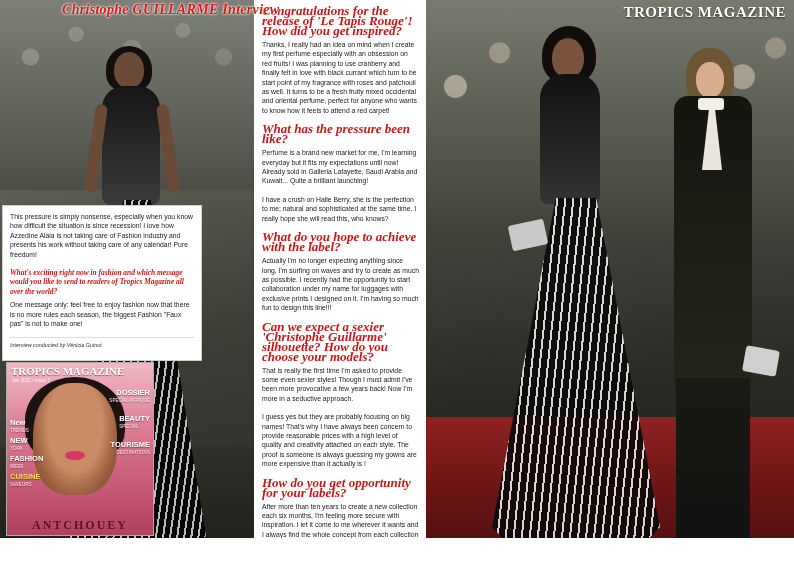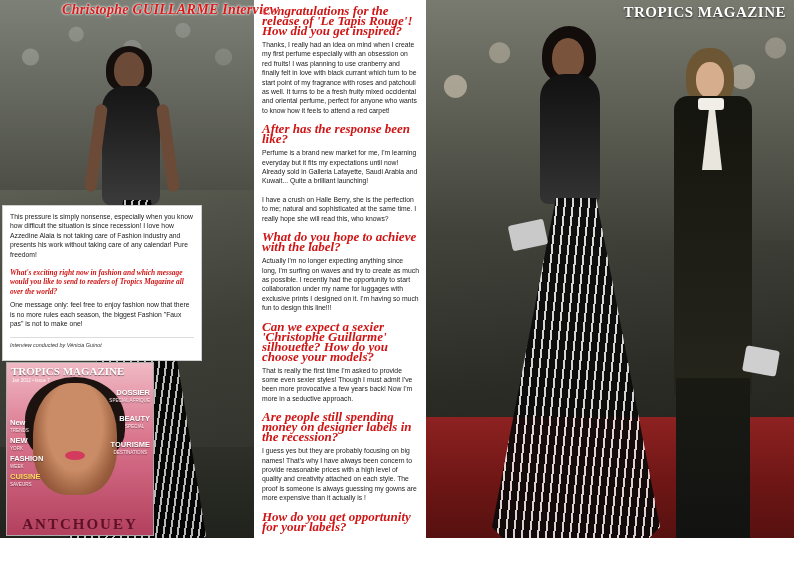--- a/index.html
+++ b/index.html
@@ -109,21 +109,21 @@
     background:#d33a5e;
   }
   .cover .cov-name{
     position:absolute;left:0;right:0;bottom:16px;text-align:center;
     font-family:"Liberation Serif", serif;font-style:italic;font-weight:bold;
     font-size:17px;color:#ffffff;text-shadow:0 1px 2px rgba(0,0,0,.55);
   }
   .cover .cov-name2{
     position:absolute;left:0;right:0;bottom:2px;text-align:center;
     font-family:"Liberation Serif", serif;font-weight:bold;letter-spacing:2px;
-    font-size:15px;color:#5d1026;
+    font-size:12px;color:#5d1026;
   }
   .cover .cov-line{
     position:absolute;font-weight:bold;font-size:7.5px;color:#ffffff;
     text-shadow:0 1px 1px rgba(0,0,0,.45);line-height:8px;
   }
   .cover .cov-line .small{display:block;font-weight:normal;font-size:4.6px;color:#ffe9ef;}
 
   
   .textcol{
     position:absolute;left:254px;top:0;width:172px;height:567px;
@@ -239,46 +239,45 @@
       <span class="small">WEEK</span>
     </div>
     <div class="cov-line" style="left:3px;top:110px;color:#ffdc5a;">
       <span>CUISINE</span>
       <span class="small">SAVEURS</span>
     </div>
     <div class="cov-line" style="right:3px;top:26px;text-align:right;">
       <span>DOSSIER</span>
       <span class="small">SPECIAL AFRIQUE</span>
     </div>
-    <div class="cov-line" style="right:3px;top:52px;text-align:center;margin-left:48px;">
+    <div class="cov-line" style="right:3px;top:52px;text-align:left;margin-left:48px;">
       <span>BEAUTY</span>
       <span class="small">SPECIAL</span>
     </div>
-    <div class="cov-line" style="right:3px;top:78px;text-align:center;">
+    <div class="cov-line" style="right:3px;top:78px;text-align:right;">
       <span>TOURISME</span>
       <span class="small">DESTINATIONS</span>
     </div>
 
     <div class="cov-name2">ANTCHOUEY</div>
   </div>
 
   <div class="textcol">
     <p class="q">Congratulations for the release of 'Le Tapis Rouge'! How did you get inspired?</p>
     <p class="a">Thanks, I really had an idea on mind when I create my first perfume especially with an obsession on red fruits! I was planning to use cranberry and finally felt in love with black currant which turn to be start point of my fragrance with roses and patchouli as well.
 
 It turns to be a fresh fruity mixed occidental and oriental perfume, perfect for anyone who wants to know how it feels to attend a red carpet!</p>
-    <p class="q">After has the response been like?</p>
+    <p class="q">What has the pressure been like?</p>
     <p class="a">Perfume is a brand new market for me, I'm learning everyday but it fits my expectations until now! Already sold in Galleria Lafayette, Saudi Arabia and Kuwait... Quite a brilliant launching!</p>
     <p class="a">I have a crush on Halle Berry, she is the perfection to me; natural and sophisticated at the same time. I really hope she will read this, who knows?</p>
     <p class="q">What do you hope to achieve with the label?</p>
     <p class="a">Actually I'm no longer expecting anything since long, I'm surfing on waves and try to create as much as possible. I recently had the opportunity to start collaboration under my name for luggages with exclusive prints I designed on it. I'm having so much fun to design this line!!!</p>
     <p class="q">Can we expect a sexier 'Christophe Guillarme' silhouette? How do you choose your models?</p>
     <p class="a">That is really the first time I'm asked to provide some even sexier styles! Though I must admit I've been more provocative a few years back!
 Now I'm more in a seductive approach.</p>
-    <p class="q">Are people still spending money on designer labels in the recession?</p>
     <p class="a">I guess yes but they are probably focusing on big names! That's why I have always been concern to provide reasonable prices with a high level of quality and creativity attached on each style. The proof is someone is always guessing my gowns are more expensive than it actually is !</p>
     <p class="q">How do you get opportunity for your labels?</p>
     <p class="a">After more than ten years to create a new collection each six months, I'm feeling more secure with inspiration. I let it come to me wherever it wants and I always find the whole concept from each collection almost at the end of the process.</p>
   </div>
 
   <div class="right-photo">
     <div class="rp-crowd"></div>
     <div class="rp-carpet"></div>
 
     <div class="rp-woman">

